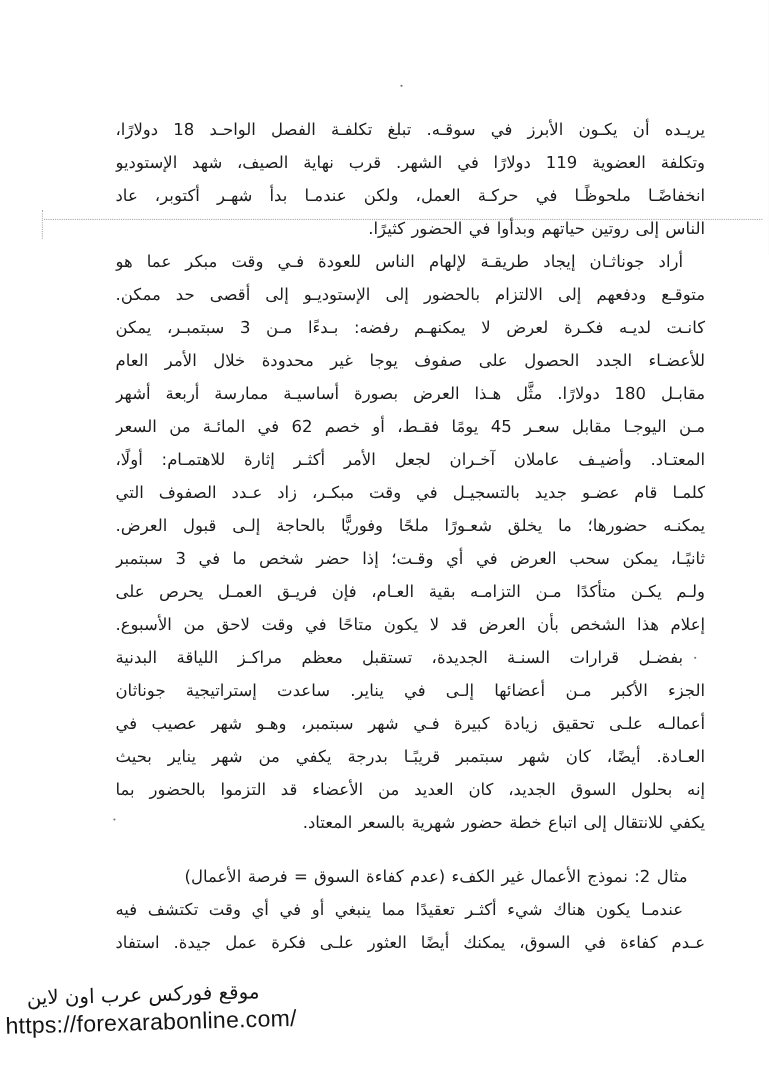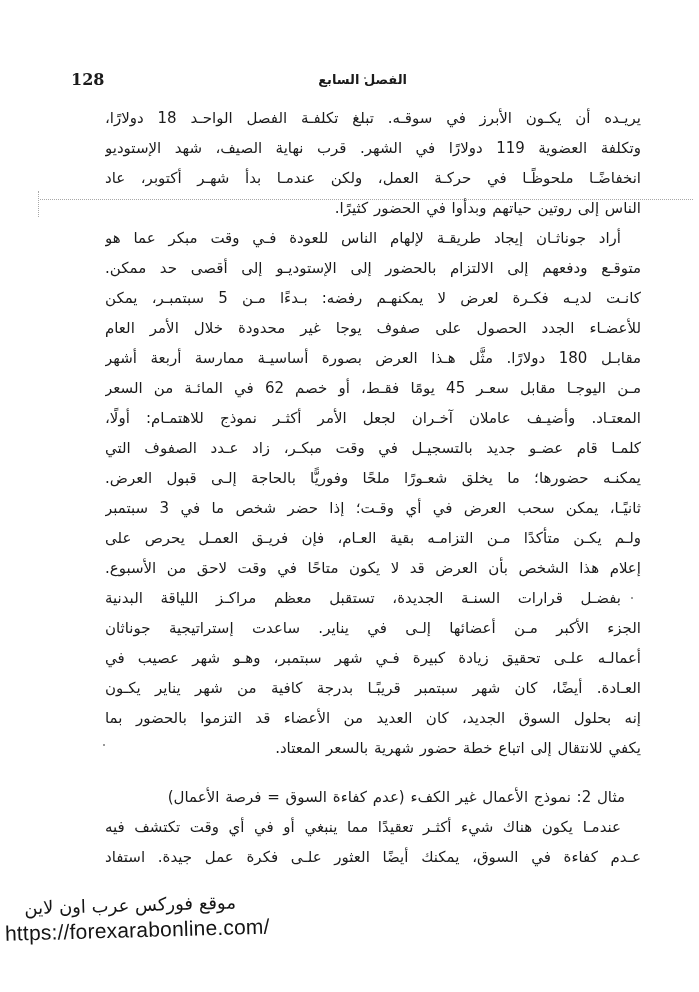--- a/index.html
+++ b/index.html
@@ -71,60 +71,56 @@
     font-family:"Liberation Sans", sans-serif;
     font-size:21px;letter-spacing:0.2px;
     margin-left:4px;margin-top:3px;
   }
 </style>
 </head>
 <body>
 
 <div class="page">
 
-  <div class="running-head">
-    <span class="page-number">128</span>
-    <span class="chapter-title">الفصل السابع</span>
-  </div>
 
   <div class="dotted-rule"></div>
   <div class="dotted-tick"></div>
   <div class="speck s1"></div>
   <div class="speck s2"></div>
   <div class="speck s3"></div>
 
   <div class="text-block">
 
     <div>
       <div class="line">يريـده أن يكـون الأبرز في سوقـه. تبلغ تكلفـة الفصل الواحـد 18 دولارًا،</div>
       <div class="line">وتكلفة العضوية 119 دولارًا في الشهر. قرب نهاية الصيف، شهد الإستوديو</div>
       <div class="line">انخفاضًـا ملحوظًـا في حركـة العمل، ولكن عندمـا بدأ شهـر أكتوبر، عاد</div>
       <div class="line end">الناس إلى روتين حياتهم وبدأوا في الحضور كثيرًا.</div>
     </div>
 
     <div>
       <div class="line indent">أراد جوناثـان إيجاد طريقـة لإلهام الناس للعودة فـي وقت مبكر عما هو</div>
       <div class="line">متوقـع ودفعهم إلى الالتزام بالحضور إلى الإستوديـو إلى أقصى حد ممكن.</div>
-      <div class="line">كانـت لديـه فكـرة لعرض لا يمكنهـم رفضه: بـدءًا مـن 5 سبتمبـر، يمكن</div>
+      <div class="line">كانـت لديـه فكـرة لعرض لا يمكنهـم رفضه: بـدءًا مـن 3 سبتمبـر، يمكن</div>
       <div class="line">للأعضـاء الجدد الحصول على صفوف يوجا غير محدودة خلال الأمر العام</div>
       <div class="line">مقابـل 180 دولارًا. مثَّل هـذا العرض بصورة أساسيـة ممارسة أربعة أشهر</div>
       <div class="line">مـن اليوجـا مقابل سعـر 45 يومًا فقـط، أو خصم 62 في المائـة من السعر</div>
-      <div class="line">المعتـاد. وأضيـف عاملان آخـران لجعل الأمر أكثـر نموذج للاهتمـام: أولًا،</div>
+      <div class="line">المعتـاد. وأضيـف عاملان آخـران لجعل الأمر أكثـر إثارة للاهتمـام: أولًا،</div>
       <div class="line">كلمـا قام عضـو جديد بالتسجيـل في وقت مبكـر، زاد عـدد الصفوف التي</div>
       <div class="line">يمكنـه حضورها؛ ما يخلق شعـورًا ملحًا وفوريًّا بالحاجة إلـى قبول العرض.</div>
       <div class="line">ثانيًـا، يمكن سحب العرض في أي وقـت؛ إذا حضر شخص ما في 3 سبتمبر</div>
       <div class="line">ولـم يكـن متأكدًا مـن التزامـه بقية العـام، فإن فريـق العمـل يحرص على</div>
       <div class="line">إعلام هذا الشخص بأن العرض قد لا يكون متاحًا في وقت لاحق من الأسبوع.</div>
     </div>
 
     <div>
       <div class="line indent">بفضـل قرارات السنـة الجديدة، تستقبل معظم مراكـز اللياقة البدنية</div>
       <div class="line">الجزء الأكبر مـن أعضائها إلـى في يناير. ساعدت إستراتيجية جوناثان</div>
       <div class="line">أعمالـه علـى تحقيق زيادة كبيرة فـي شهر سبتمبر، وهـو شهر عصيب في</div>
-      <div class="line">العـادة. أيضًا، كان شهر سبتمبر قريبًـا بدرجة كافية من شهر يناير يكـون</div>
+      <div class="line">العـادة. أيضًا، كان شهر سبتمبر قريبًـا بدرجة يكفي من شهر يناير بحيث</div>
       <div class="line">إنه بحلول السوق الجديد، كان العديد من الأعضاء قد التزموا بالحضور بما</div>
       <div class="line end">يكفي للانتقال إلى اتباع خطة حضور شهرية بالسعر المعتاد.</div>
     </div>
 
     <div class="line heading-line">مثال 2: نموذج الأعمال غير الكفء (عدم كفاءة السوق = فرصة الأعمال)</div>
 
     <div>
       <div class="line indent">عندمـا يكون هناك شيء أكثـر تعقيدًا مما ينبغي أو في أي وقت تكتشف فيه</div>
       <div class="line">عـدم كفاءة في السوق، يمكنك أيضًا العثور علـى فكرة عمل جيدة. استفاد</div>
     </div>

